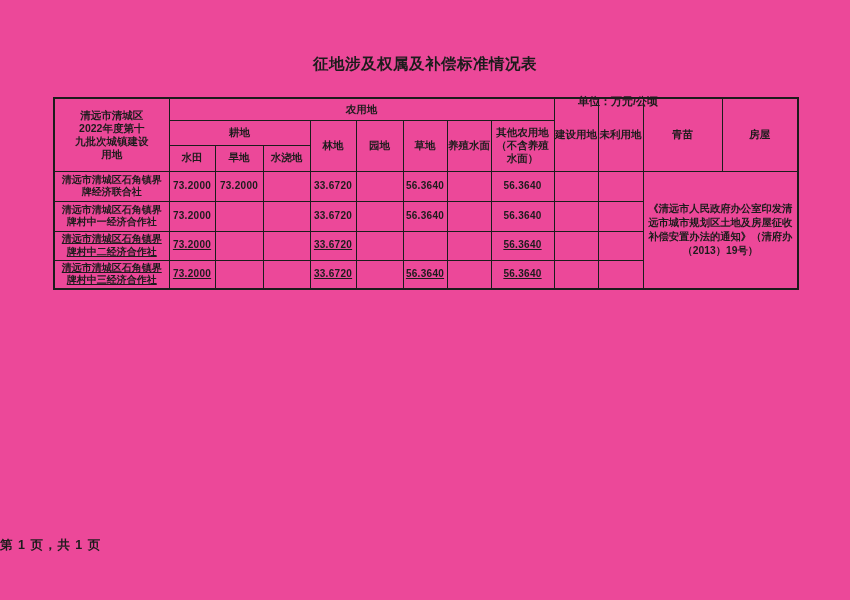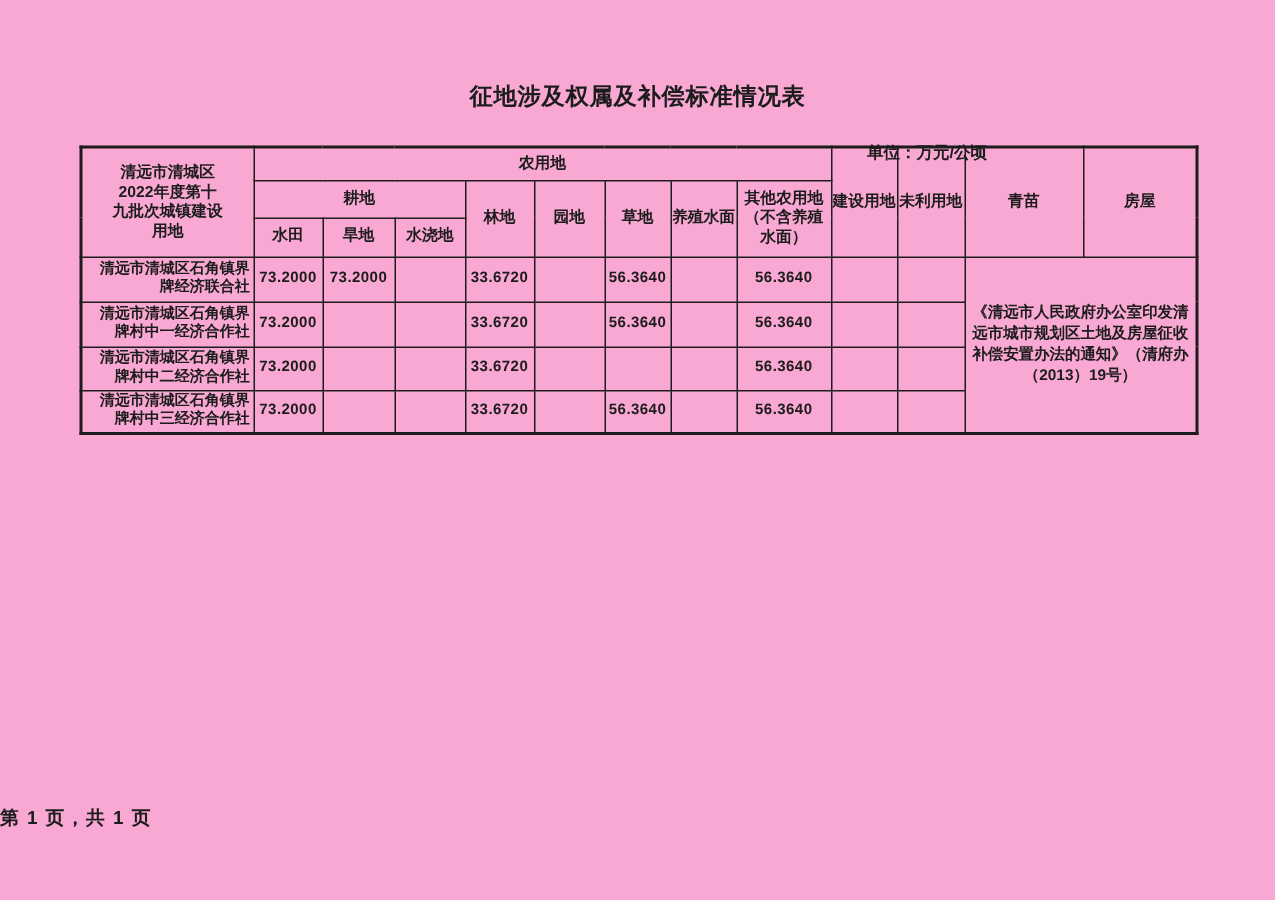--- a/index.html
+++ b/index.html
@@ -6,21 +6,21 @@
   html, body { background: #fbfbfb; }
   body {
     font-family: "Liberation Sans", sans-serif;
     color: #1c1c1c;
     -webkit-font-smoothing: antialiased;
   }
   .sheet {
     position: relative;
     width: 850px;
     height: 600px;
-    background: #f9a8d4;
+    background: #ec4899;
     overflow: hidden;
   }
   .doc-title {
     position: absolute;
     top: 54px;
     left: 0;
     width: 850px;
     text-align: center;
     font-size: 15.5px;
     font-weight: bold;
@@ -49,23 +49,23 @@
     font-weight: bold;
     font-size: 10.5px;
     line-height: 1.25;
     padding: 1px 0;
     overflow: hidden;
   }
   .comp-table tr.hr1 { height: 22px; }
   .comp-table tr.hr2 { height: 25px; margin-top: 28px; }
   .comp-table tr.hr3 { height: 26px; }
   .comp-table tr.dr1, .comp-table tr.dr2 { height: 30px; }
-  .comp-table tr.dr3, .comp-table tr.dr4 { height: 29px; }
+  .comp-table tr.dr3, .comp-table tr.dr4 { height: 29px; text-decoration: underline; }
   .comp-table td.corner { font-size: 10.5px; padding: 1px 19px; }
-  .comp-table td.name  { font-size: 10px; padding: 1px 2px; text-align: right; }
+  .comp-table td.name  { font-size: 10px; padding: 1px 2px; }
   .comp-table td.num   { font-size: 10px; letter-spacing: 0.3px; }
   .comp-table td.notice{
     font-size: 10.3px;
     padding: 2px 4px;
     line-height: 1.35;
   }
   .page-footer {
     position: absolute;
     top: 537px;
     left: 0;

